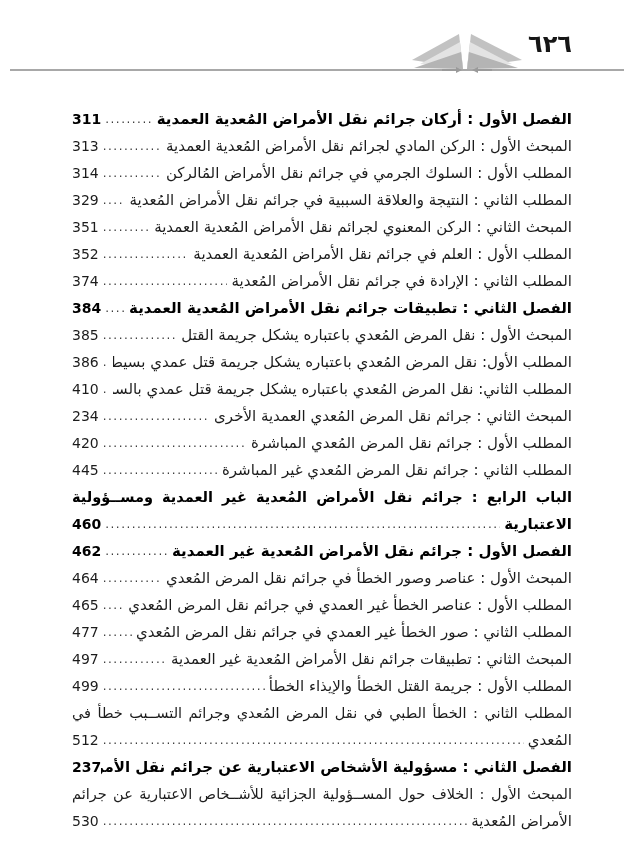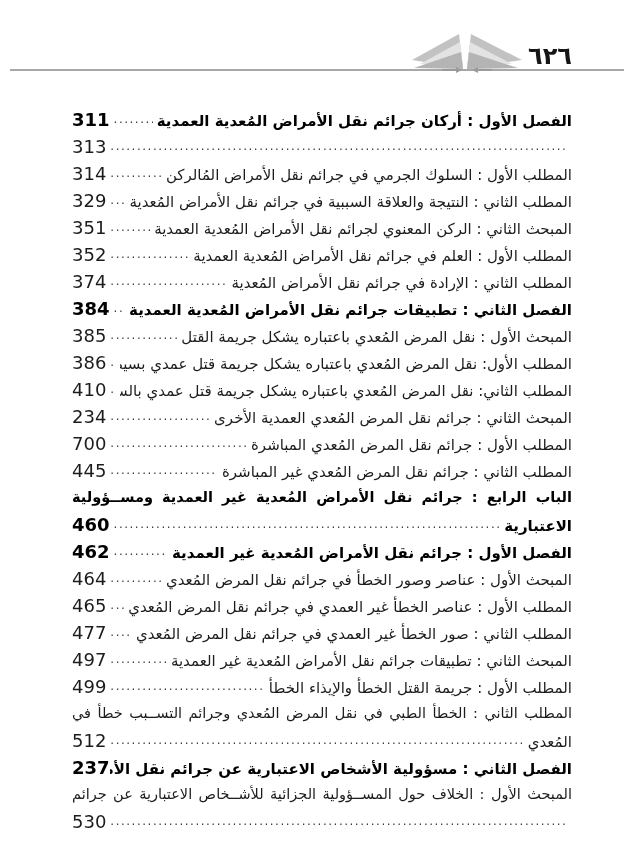--- a/index.html
+++ b/index.html
@@ -13,21 +13,21 @@
   
   .header-rule {
     position:absolute; top:69px; left:10px; right:10px;
     height:2px; background:#a8a8a8;
   }
   .book-ornament {
     position:absolute; top:28px; right:112px;
     width:110px; height:46px;
   }
   .header-pagenum {
-    position:absolute; top:42px; right:62px;
+    position:absolute; top:30px; right:62px;
     font-size:24px; font-weight:bold; color:#161616;
     direction:rtl; letter-spacing:1px;
   }
   
   .toc {
     position:absolute; top:106px; right:62px; left:72px;
   }
   .row {
     display:flex; direction:rtl; align-items:baseline;
     height:27px; line-height:27px;
@@ -42,21 +42,21 @@
     align-self:center; margin:0 4px;
     font-weight:normal;
   }
   .row.bold .dots { font-weight:normal; }
   .row .dots::after {
     content:"................................................................................................................................................................";
   }
   .row .spacer { flex:1 1 0; }
   .row .num {
     direction:ltr; unicode-bidi:isolate;
-    font-size:18px; letter-spacing:0;
+    font-size:14px; letter-spacing:0;
   }
   .row.justify {
     display:block; white-space:normal;
     text-align:justify; text-align-last:justify;
     overflow:hidden; font-size:14.5px;
   }
 </style>
 </head>
 <body>
 
@@ -78,20 +78,21 @@
 
 <div class="header-pagenum">٦٢٦</div>
 
 <div class="toc" id="toc-list">
     <div class="row bold">
       <span class="t">الفصل الأول : أركان جرائم نقل الأمراض المُعدية العمدية</span>
       <span class="dots"></span>
       <span class="num">311</span>
     </div>
     <div class="row">
+      <span class="t">المبحث الأول : الركن المادي لجرائم نقل الأمراض المُعدية العمدية</span>
       <span class="dots"></span>
       <span class="num">313</span>
     </div>
     <div class="row">
       <span class="t">المطلب الأول : السلوك الجرمي في جرائم نقل الأمراض المُالركن</span>
       <span class="dots"></span>
       <span class="num">314</span>
     </div>
     <div class="row">
       <span class="t">المطلب الثاني : النتيجة والعلاقة السببية في جرائم نقل الأمراض المُعدية</span>
@@ -134,21 +135,21 @@
       <span class="num">410</span>
     </div>
     <div class="row">
       <span class="t">المبحث الثاني : جرائم نقل المرض المُعدي العمدية الأخرى</span>
       <span class="dots"></span>
       <span class="num">234</span>
     </div>
     <div class="row">
       <span class="t">المطلب الأول : جرائم نقل المرض المُعدي المباشرة</span>
       <span class="dots"></span>
-      <span class="num">700</span>
+      <span class="num">420</span>
     </div>
     <div class="row">
       <span class="t">المطلب الثاني : جرائم نقل المرض المُعدي غير المباشرة</span>
       <span class="dots"></span>
       <span class="num">445</span>
     </div>
     <div class="row bold justify"><span class="t">الباب الرابع : جرائم نقل الأمراض المُعدية غير العمدية ومســؤولية الأشــخاص</span></div>
     <div class="row bold">
       <span class="t">الاعتبارية</span>
       <span class="dots"></span>
@@ -190,16 +191,17 @@
       <span class="dots"></span>
       <span class="num">512</span>
     </div>
     <div class="row bold">
       <span class="t">الفصل الثاني : مسؤولية الأشخاص الاعتبارية عن جرائم نقل الأمراض المُعدية.</span>
       <span class="spacer"></span>
       <span class="num">237</span>
     </div>
     <div class="row justify"><span class="t">المبحث الأول : الخلاف حول المســؤولية الجزائية للأشــخاص الاعتبارية عن جرائم نقل</span></div>
     <div class="row">
+      <span class="t">الأمراض المُعدية</span>
       <span class="dots"></span>
       <span class="num">530</span>
     </div>
   </div>
 
 </body></html>

